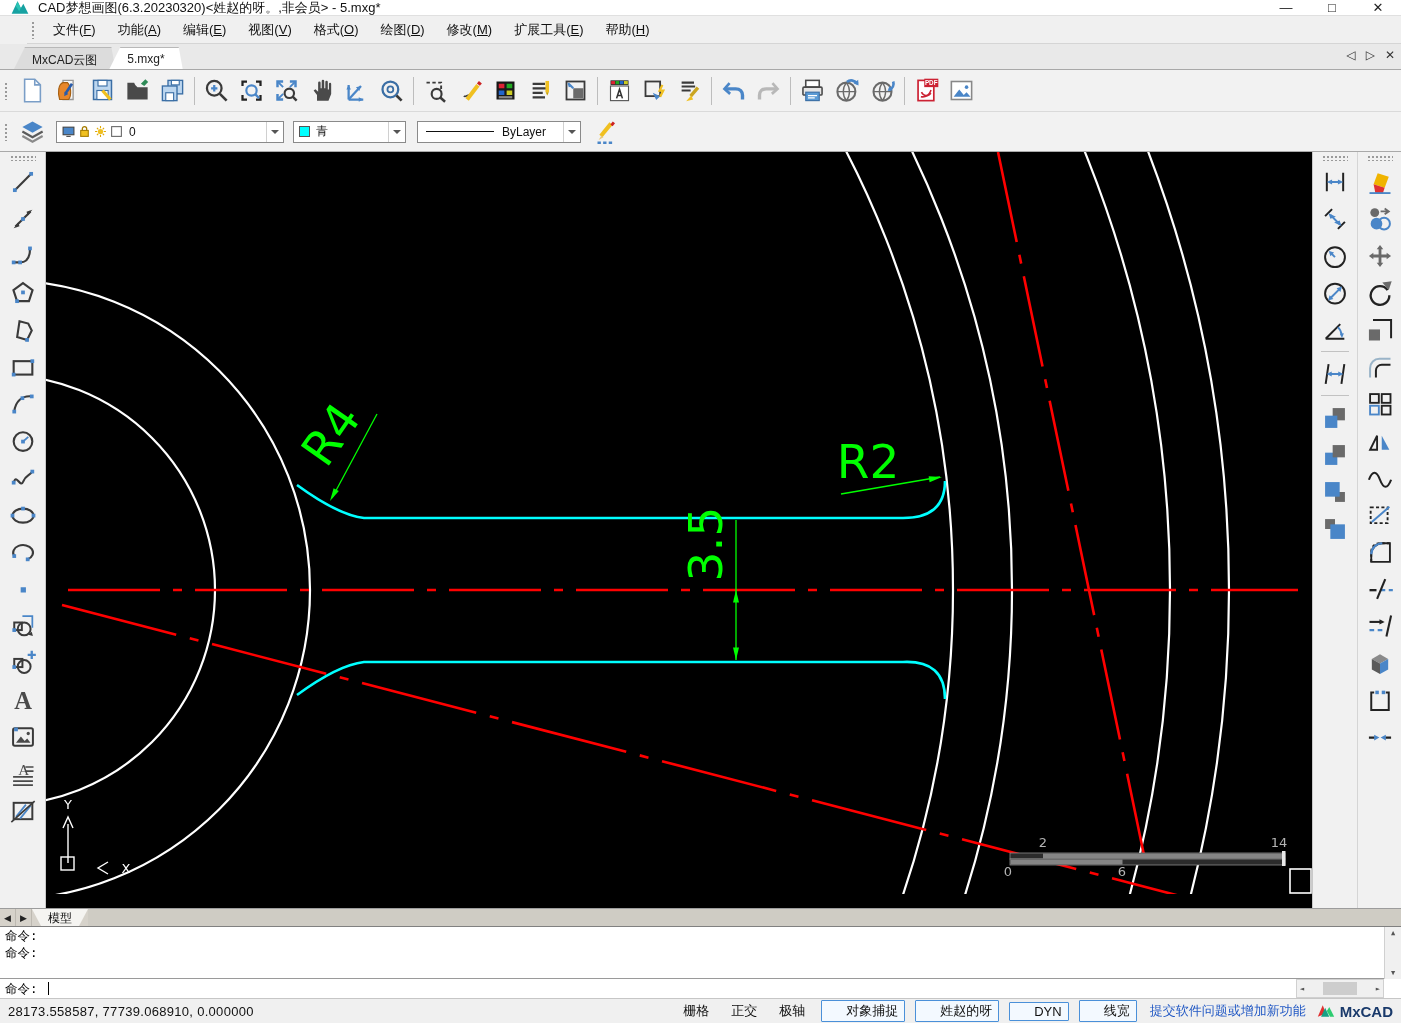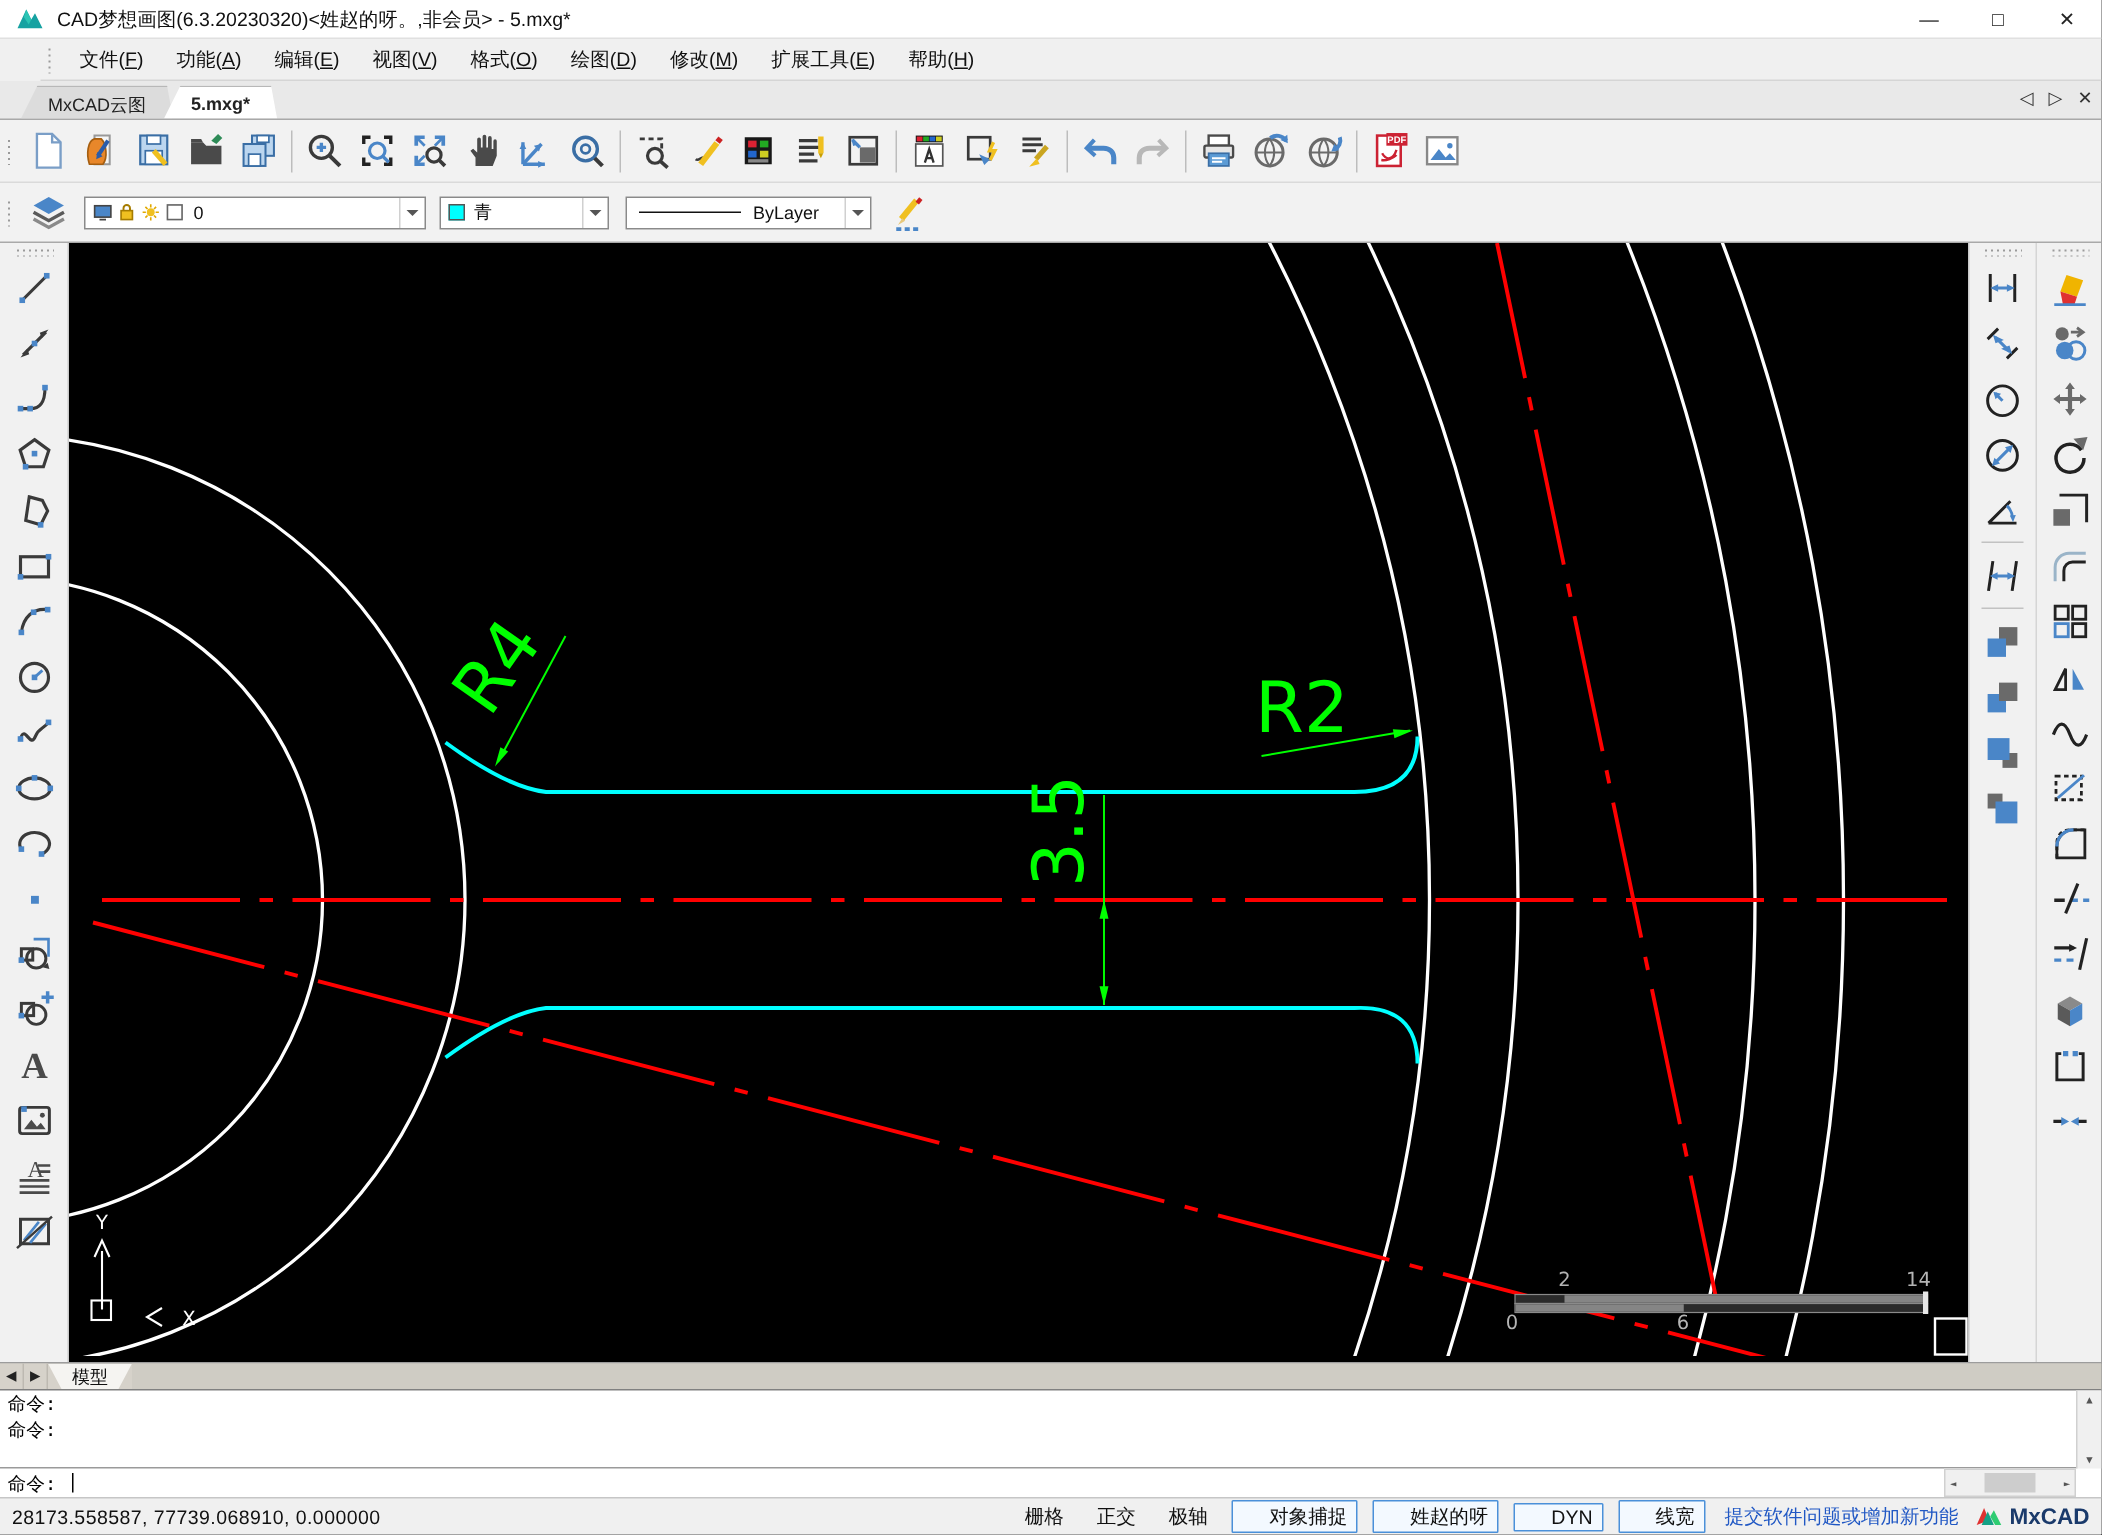--- a/index.html
+++ b/index.html
@@ -1,39 +1,39 @@
 <!DOCTYPE html>
 <html><head>
 <meta charset="utf-8">
 <style>
   * { margin:0; padding:0; box-sizing:border-box; }
   html,body { width:1401px; height:1023px; overflow:hidden; background:#d0d0d0;
     font-family:"Liberation Sans","DejaVu Sans",sans-serif; }
   #app { width:1401px; height:1023px; display:flex; flex-direction:column; background:#f0f0f0; }
 
   
-  .titlebar { height:26px; background:#ffffff; display:flex; align-items:center; border-bottom:1px solid #e0e0e0; }
+  .titlebar { height:16px; background:#ffffff; display:flex; align-items:center; border-bottom:1px solid #e0e0e0; }
   .titlebar .appicon { width:20px; height:20px; margin:0 8px 0 10px; }
   .titlebar .title { font-size:13px; color:#111; }
   .titlebar .spacer { flex:1; }
   .winbtn { width:46px; height:29px; display:flex; align-items:center; justify-content:center;
     font-size:13px; color:#222; cursor:default; }
 
   
   .menubar { height:28px; background:#f0f0f0; display:flex; align-items:center; border-bottom:1px solid #d5d5d5;margin-left:27px; }
   .grip-v { width:5px; height:18px; margin:0 6px 0 4px;
     background-image:radial-gradient(#9a9a9a 35%, transparent 36%); background-size:4px 4px; }
   .menu-item { padding:4px 11px; font-size:13px; color:#111; }
   .menu-item u { text-decoration:underline; }
 
   
   .tabbar { height:26px; background:#e9e9e9; display:flex; align-items:flex-end; border-bottom:1px solid #a8a8a8; position:relative; }
   .tab { height:22px; padding:4px 18px 0 18px; font-size:12px; color:#222; background:#dcdcdc;
     clip-path:polygon(11px 0, calc(100% - 4px) 0, 100% 100%, 0 100%); margin-right:-6px; border-top:1px solid #b8b8b8; }
-  .tab.active { background:#ffffff; font-weight:bold; z-index:2;text-align:right; }
+  .tab.active { background:#ffffff; font-weight:normal; z-index:2;text-align:right; }
   .tabnav { position:absolute; right:6px; top:4px; display:flex; gap:10px; font-size:12px; color:#333; }
   .tabnav span { cursor:default; }
 
   
   .toolbar-main { height:42px; background:#f2f2f2; display:flex; align-items:center; border-bottom:1px solid #dadada; }
   .tool-btn { width:35px; height:35px; display:flex; align-items:center; justify-content:center; border-radius:3px; }
   .ticon { width:27px; height:27px; }
   .tb-divider { width:1px; height:28px; background:#bdbdbd; margin:0 4px; }
 
   .toolbar-props { height:40px; background:#f2f2f2; display:flex; align-items:center; border-bottom:1px solid #a9a9a9; }

